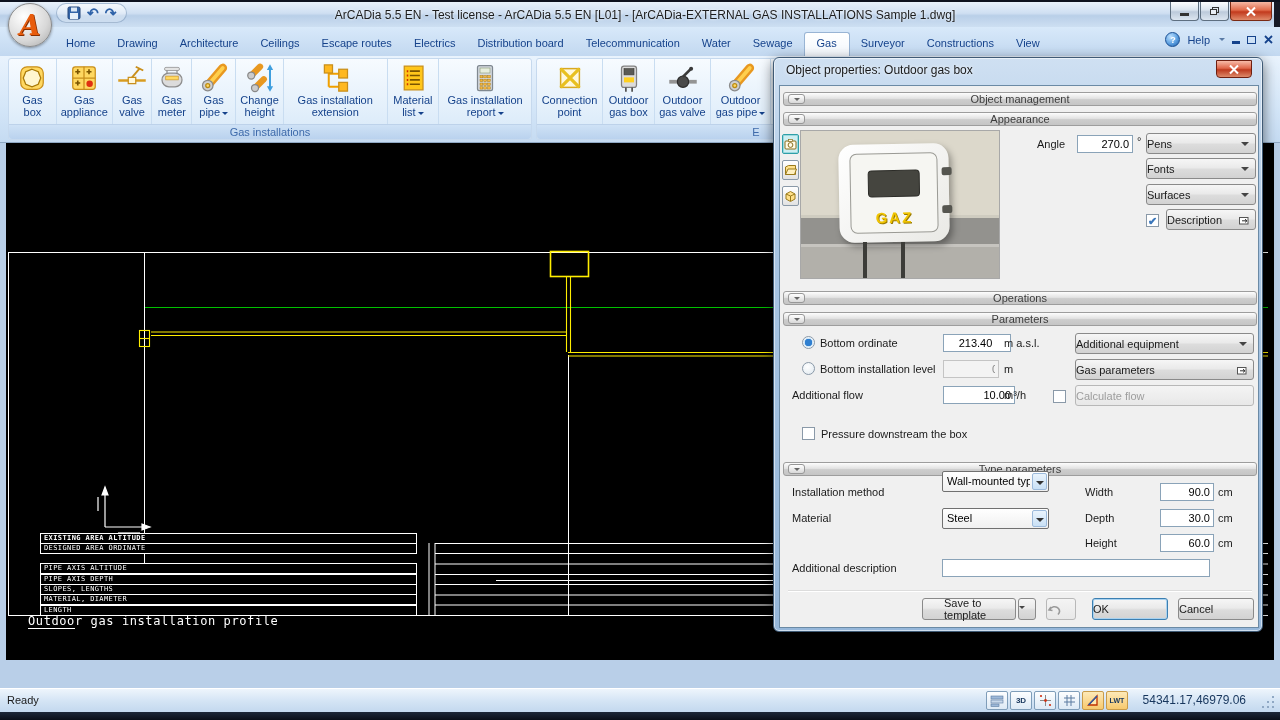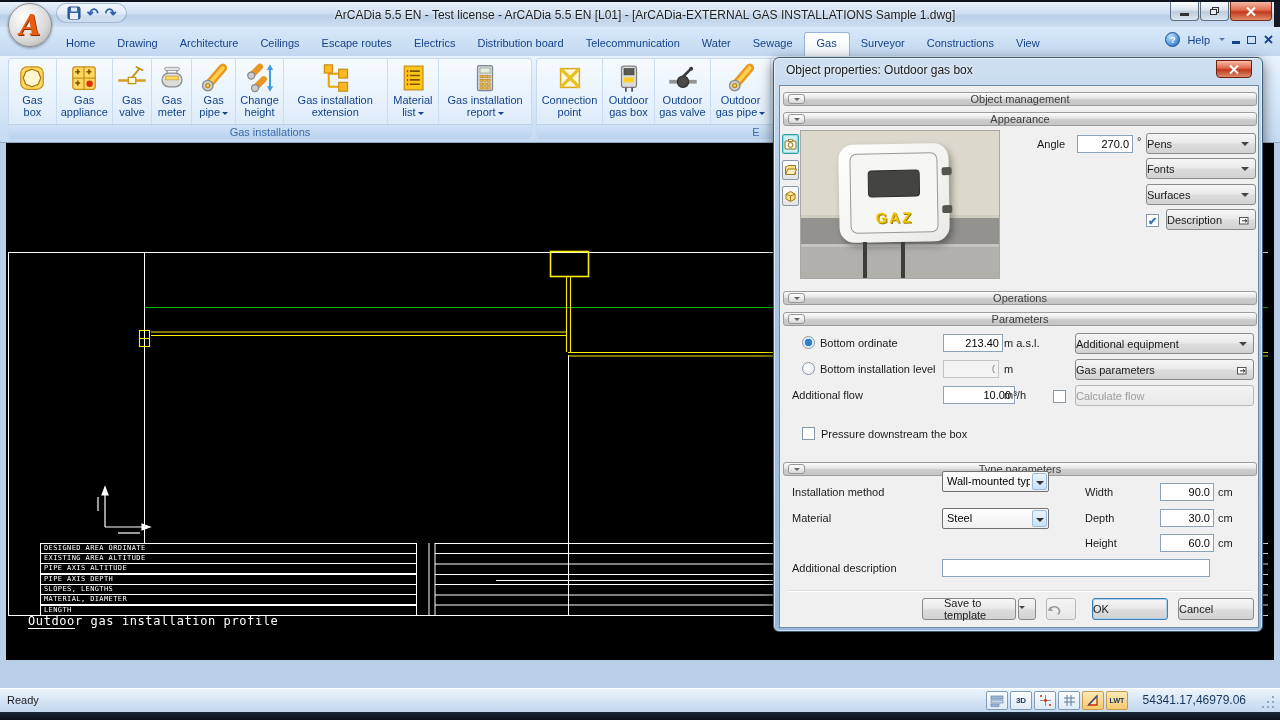--- a/index.html
+++ b/index.html
@@ -439,21 +439,21 @@
       </g>
 
       <g stroke="#ffffff" stroke-width="1.1" fill="#ffffff">
         <path d="M114 468 H146" fill="none"></path>
         <path d="M143 465 L152 468 L143 471 Z"></path>
       </g>
     </svg>
 
     
     <div class="prow" style="top:400px;">DESIGNED AREA ORDINATE</div>
-    <div class="prow" style="top:410px;">EXISTING AREA ALTITUDE</div>
+    <div class="prow" style="top:390px;font-weight:bold;">EXISTING AREA ALTITUDE</div>
     <div class="prow" style="top:420px;">PIPE AXIS ALTITUDE</div>
     <div class="prow" style="top:431px;">PIPE AXIS DEPTH</div>
     <div class="prow" style="top:441px;">SLOPES, LENGTHS</div>
     <div class="prow" style="top:451px;">MATERIAL, DIAMETER</div>
     <div class="prow" style="top:462px;">LENGTH</div>
 
     <div class="caption">Outdoor gas installation profile</div>
     <div class="cap-underline"></div>
   </div>
 
@@ -546,21 +546,21 @@
       </div>
       <div class="sec" style="top:226px;">
         <div class="chev">
             <i></i>
           </div>
         <span>Parameters</span>
       </div>
 
       <span class="radio on" style="left:22px; top:250px;"></span>
       <span class="lbl" style="left:40px; top:251px;">Bottom ordinate</span>
-      <input class="num" style="left: 163px; top: 248px; width: 60px;" value="213.40">
+      <input class="num" style="left: 163px; top: 248px; width: 68px; text-align: center;" value="213.40">
       <span class="lbl" style="left:224px; top:251px;">m a.s.l.</span>
       <div class="wbutton" style="left:295px; top:247px; width:179px;">
         <span>Additional equipment</span>
           <span class="warr"></span>
       </div>
 
       <span class="radio" style="left:22px; top:276px;"></span>
       <span class="lbl" style="left:40px; top:277px;">Bottom installation level</span>
       <input class="num" style="left: 163px; top: 274px; width: 56px;" disabled="" value="0.70">
       <span class="lbl" style="left:224px; top:277px;">m</span>

